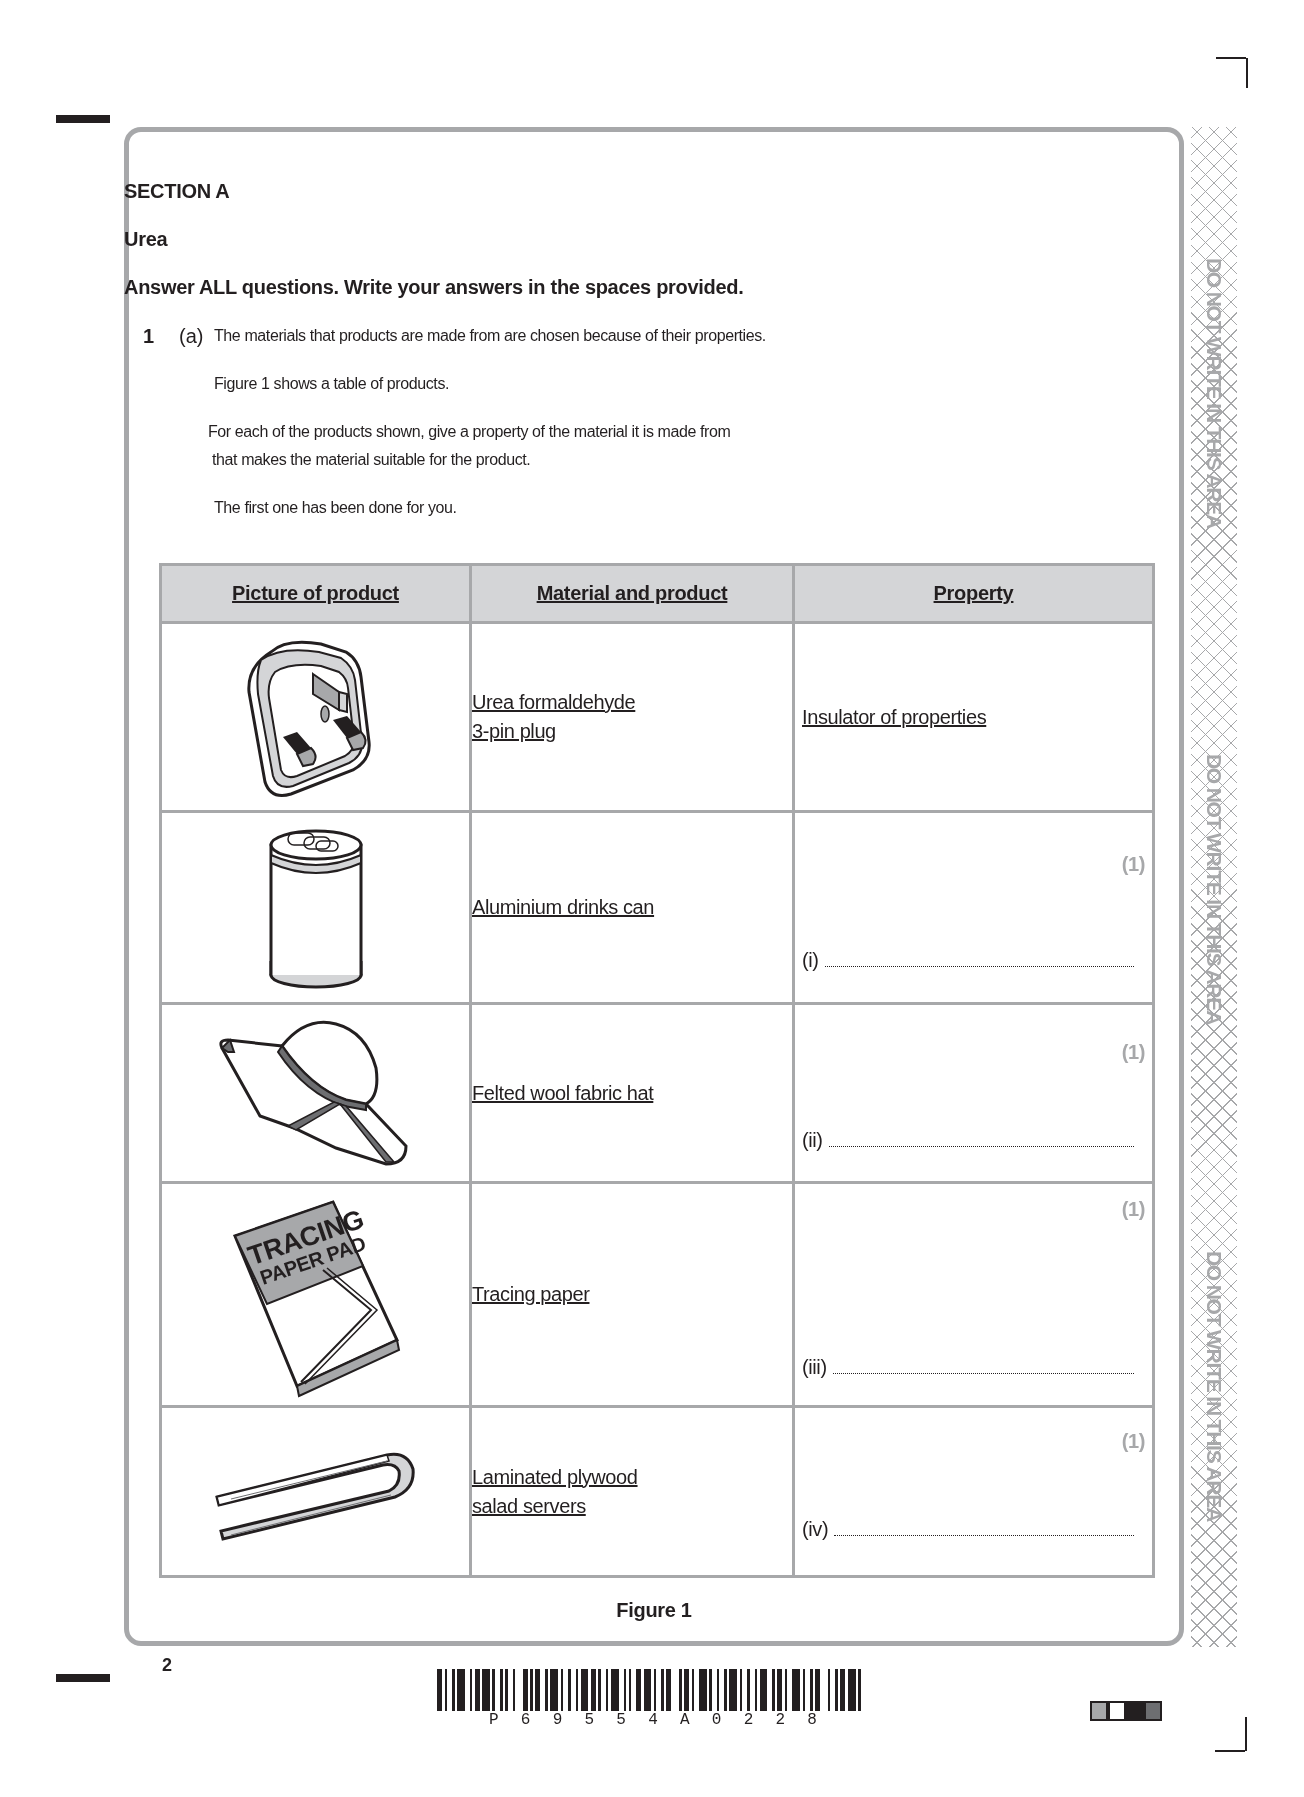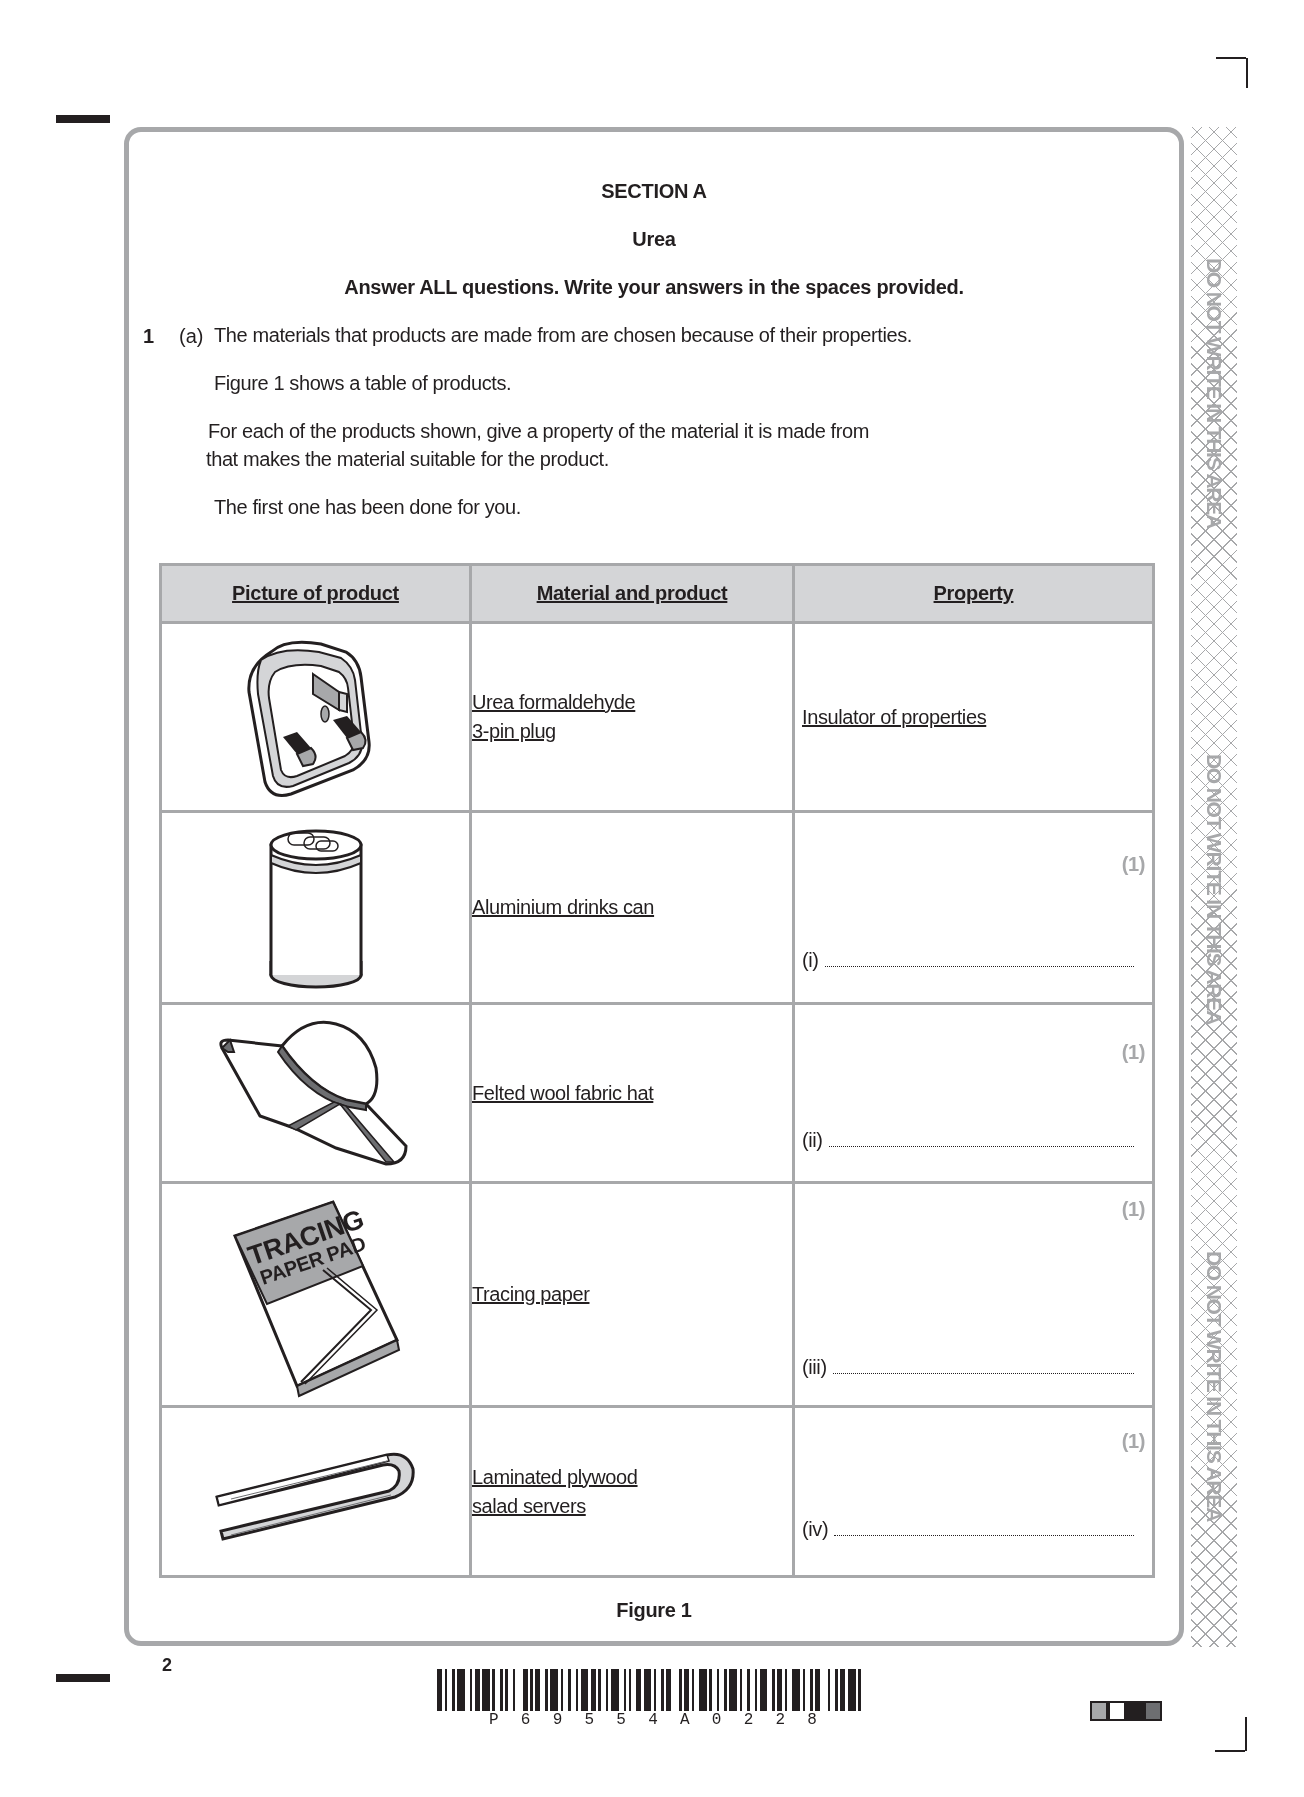--- a/index.html
+++ b/index.html
@@ -24,22 +24,22 @@
   .strip-text {
     position: absolute; left: 1191px; width: 46px; height: 305px;
     display: flex; align-items: center; justify-content: center;
   }
   .strip-text span {
     display: block; transform: rotate(90deg); white-space: nowrap;
     font-weight: bold; font-size: 21px; color: #a7a8aa; letter-spacing: -1.2px;
     font-family: "Liberation Sans", sans-serif;
   }
 
-  .center-text { position: absolute; left: 124px; width: 1060px; text-align: center; font-weight: bold; font-size: 20px; letter-spacing: -0.3px; }
-  .body-text { position: absolute; font-size: 20px; letter-spacing: -0.4px; line-height: 27px; white-space: nowrap; }
+  .center-text { position: absolute; left: 124px; width: 1060px; text-align: left; font-weight: bold; font-size: 20px; letter-spacing: -0.3px; }
+  .body-text { position: absolute; font-size: 16px; letter-spacing: -0.4px; line-height: 27px; white-space: nowrap; }
   .qnum { position: absolute; font-size: 20px; font-weight: bold; }
   .qpart { position: absolute; font-size: 20px; }
 
   .fig-table {
     position: absolute; left: 159px; top: 563px; width: 993px;
     border-collapse: collapse; table-layout: fixed; text-decoration: underline;
   }
   .fig-table th, .fig-table td { border: 3px solid #a7a8aa; }
   .fig-table th {
     background: #d4d5d7; height: 58px; font-size: 20px; font-weight: bold; letter-spacing: -0.3px;
@@ -92,21 +92,21 @@
 
 <div class="center-text" style="top:180px;">SECTION A</div>
 <div class="center-text" style="top:228px;">Urea</div>
 <div class="center-text" style="top:276px;">Answer ALL questions. Write your answers in the spaces provided.</div>
 
 <div class="qnum" style="left:143px;top:325px;">1</div>
 <div class="qpart" style="left:179px;top:325px;">(a)</div>
 <div class="body-text" style="left:214px;top:322px;">The materials that products are made from are chosen because of their properties.</div>
 <div class="body-text" style="left:214px;top:370px;">Figure 1 shows a table of products.</div>
 <div class="body-text" style="left:208px;top:418px;">For each of the products shown, give a property of the material it is made from</div>
-<div class="body-text" style="left:206px;top:446px;">that makes the material suitable for the product.</div>
+<div class="body-text" style="left:212px;top:446px;">that makes the material suitable for the product.</div>
 <div class="body-text" style="left:214px;top:494px;">The first one has been done for you.</div>
 
 <table class="fig-table">
   <colgroup>
       <col class="col1">
       <col class="col2">
       <col class="col3">
     </colgroup>
   <thead>
     <tr>

